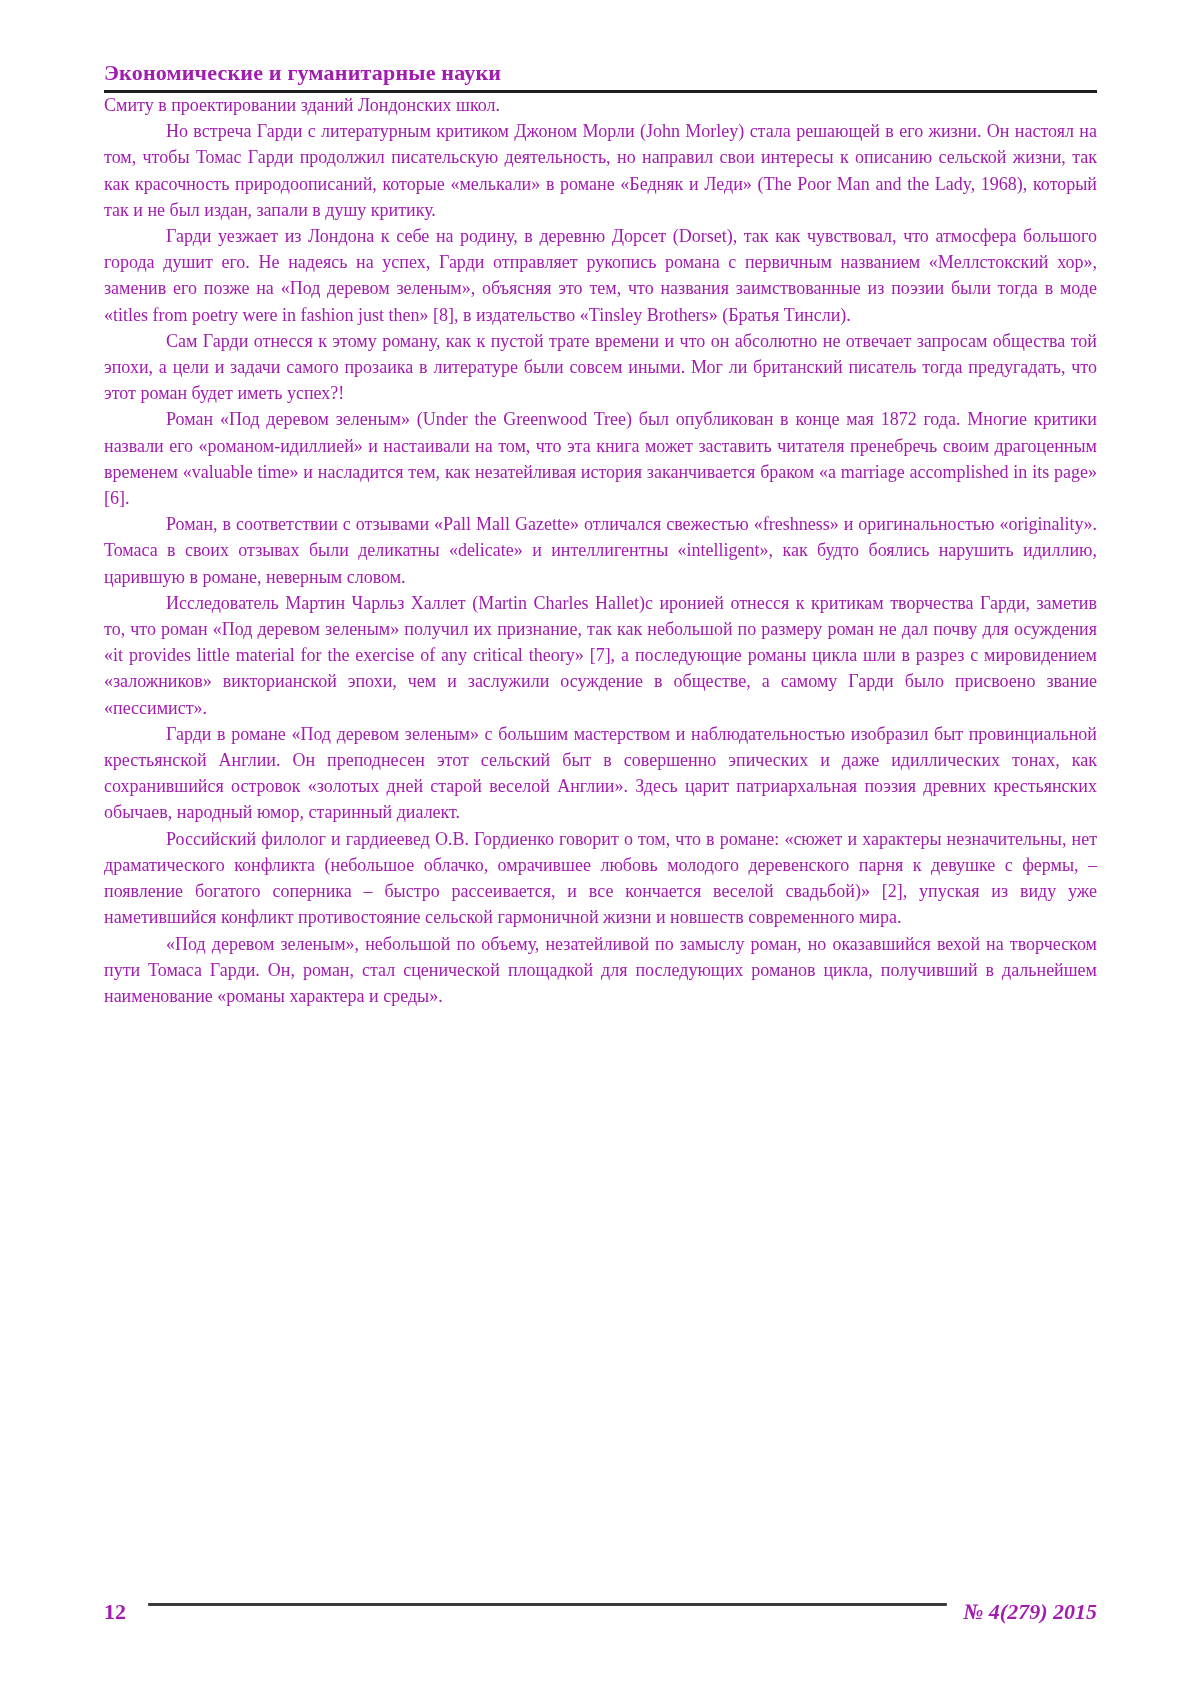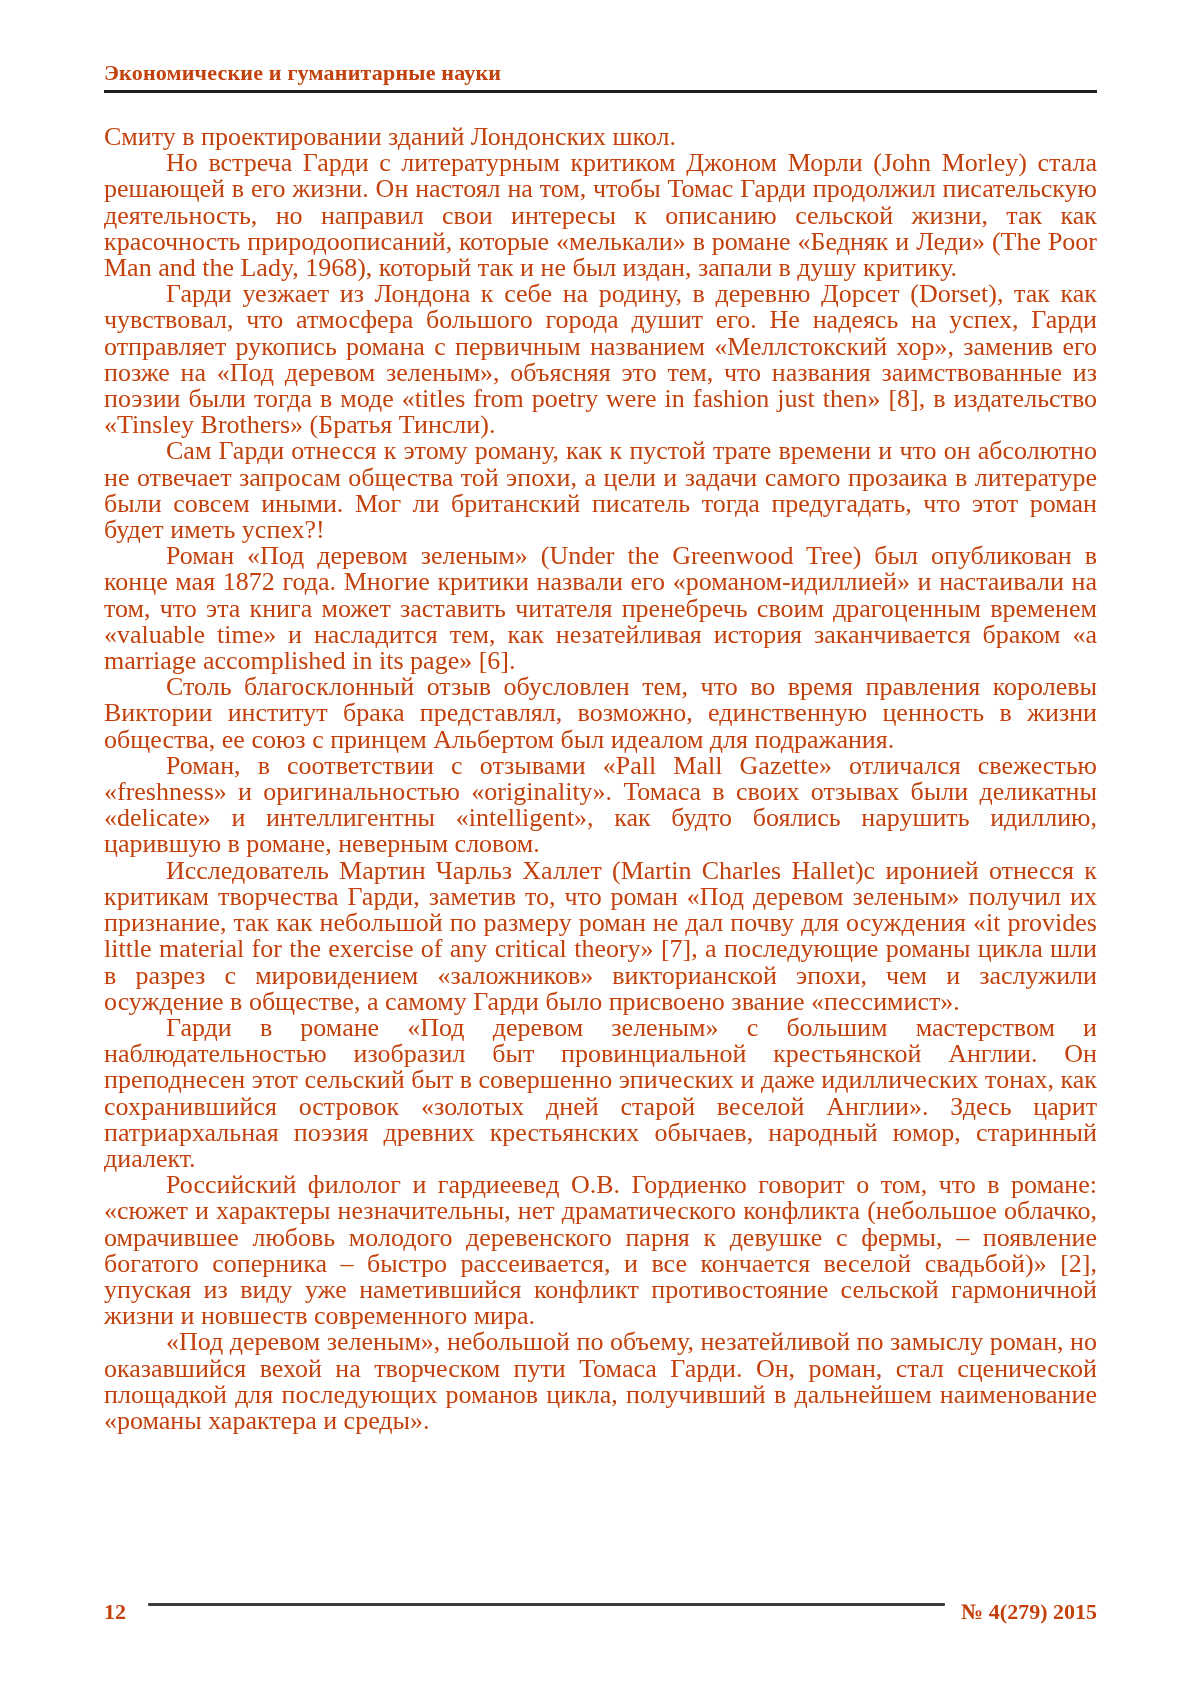--- a/index.html
+++ b/index.html
@@ -6,43 +6,43 @@
     margin: 0;
     padding: 0;
     background: #ffffff;
   }
   .page {
     position: relative;
     width: 1200px;
     height: 1697px;
     background: #ffffff;
     font-family: "Liberation Serif", serif;
-    color: #c2410c;
+    color: #a21caf;
     overflow: hidden;
   }
   .running-header {
     position: absolute;
     left: 104px;
     top: 60px;
     width: 993px;
     border-bottom: 3px solid #1f1f1f;
     padding-bottom: 4px;
   }
   .running-header .header-title {
     font-size: 22px;
     font-weight: bold;
     line-height: 26px;
     letter-spacing: 0.2px;
   }
   .article-body {
     position: absolute;
     left: 104px;
-    top: 124px;
+    top: 92px;
     width: 993px;
-    font-size: 26px;
+    font-size: 18px;
     line-height: 26.2px;
     text-align: justify;
   }
   .article-body p {
     margin: 0;
     padding: 0;
     text-indent: 62px;
   }
   .article-body p.continuation {
     text-indent: 0;
@@ -62,38 +62,38 @@
   }
   .page-footer .footer-rule {
     flex: 1 1 auto;
     height: 3px;
     background: #3a3a3a;
     margin: 4px 16px 0 22px;
     border-radius: 1px;
   }
   .page-footer .issue-label {
     flex: 0 0 auto;
+    font-style: italic;
   }
 </style>
 </head>
 <body>
 
 <div class="page">
 
   <header class="running-header">
     <div class="header-title">Экономические и гуманитарные науки</div>
   </header>
 
   <main class="article-body">
     <p class="continuation">Смиту в проектировании зданий Лондонских школ.</p>
     <p>Но встреча Гарди с литературным критиком Джоном Морли (John Morley) стала решающей в его жизни. Он настоял на том, чтобы Томас Гарди продолжил писательскую деятельность, но направил свои интересы к описанию сельской жизни, так как красочность природоописаний, которые «мелькали» в романе «Бедняк и Леди» (The Poor Man and the Lady, 1968), который так и не был издан, запали в душу критику.</p>
     <p>Гарди уезжает из Лондона к себе на родину, в деревню Дорсет (Dorset), так как чувствовал, что атмосфера большого города душит его. Не надеясь на успех, Гарди отправляет рукопись романа с первичным названием «Меллстокский хор», заменив его позже на «Под деревом зеленым», объясняя это тем, что названия заимствованные из поэзии были тогда в моде «titles from poetry were in fashion just then» [8], в издательство «Tinsley Brothers» (Братья Тинсли).</p>
     <p>Сам Гарди отнесся к этому роману, как к пустой трате времени и что он абсолютно не отвечает запросам общества той эпохи, а цели и задачи самого прозаика в литературе были совсем иными. Мог ли британский писатель тогда предугадать, что этот роман будет иметь успех?!</p>
     <p>Роман «Под деревом зеленым» (Under the Greenwood Tree) был опубликован в конце мая 1872 года. Многие критики назвали его «романом-идиллией» и настаивали на том, что эта книга может заставить читателя пренебречь своим драгоценным временем «valuable time» и насладится тем, как незатейливая история заканчивается браком «a marriage accomplished in its page» [6].</p>
-    <p>Столь благосклонный отзыв обусловлен тем, что во время правления королевы Виктории институт брака представлял, возможно, единственную ценность в жизни общества, ее союз с принцем Альбертом был идеалом для подражания.</p>
     <p>Роман, в соответствии с отзывами «Pall Mall Gazette» отличался свежестью «freshness» и оригинальностью «originality». Томаса в своих отзывах были деликатны «delicate» и интеллигентны «intelligent», как будто боялись нарушить идиллию, царившую в романе, неверным словом.</p>
     <p>Исследователь Мартин Чарльз Халлет (Martin Charles Hallet)с иронией отнесся к критикам творчества Гарди, заметив то, что роман «Под деревом зеленым» получил их признание, так как небольшой по размеру роман не дал почву для осуждения «it provides little material for the exercise of any critical theory» [7], а последующие романы цикла шли в разрез с мировидением «заложников» викторианской эпохи, чем и заслужили осуждение в обществе, а самому Гарди было присвоено звание «пессимист».</p>
     <p>Гарди в романе «Под деревом зеленым» с большим мастерством и наблюдательностью изобразил быт провинциальной крестьянской Англии. Он преподнесен этот сельский быт в совершенно эпических и даже идиллических тонах, как сохранившийся островок «золотых дней старой веселой Англии». Здесь царит патриархальная поэзия древних крестьянских обычаев, народный юмор, старинный диалект.</p>
     <p>Российский филолог и гардиеевед О.В. Гордиенко говорит о том, что в романе: «сюжет и характеры незначительны, нет драматического конфликта (небольшое облачко, омрачившее любовь молодого деревенского парня к девушке с фермы, – появление богатого соперника – быстро рассеивается, и все кончается веселой свадьбой)» [2], упуская из виду уже наметившийся конфликт противостояние сельской гармоничной жизни и новшеств современного мира.</p>
     <p>«Под деревом зеленым», небольшой по объему, незатейливой по замыслу роман, но оказавшийся вехой на творческом пути Томаса Гарди. Он, роман, стал сценической площадкой для последующих романов цикла, получивший в дальнейшем наименование «романы характера и среды».</p>
   </main>
 
   <footer class="page-footer">
     <span class="page-number">12</span>
     <span class="footer-rule"></span>

